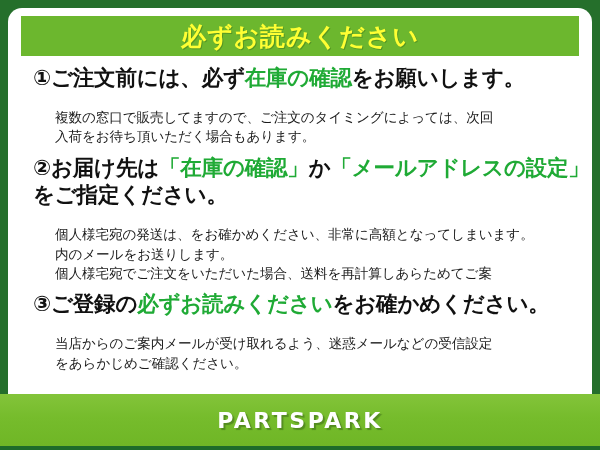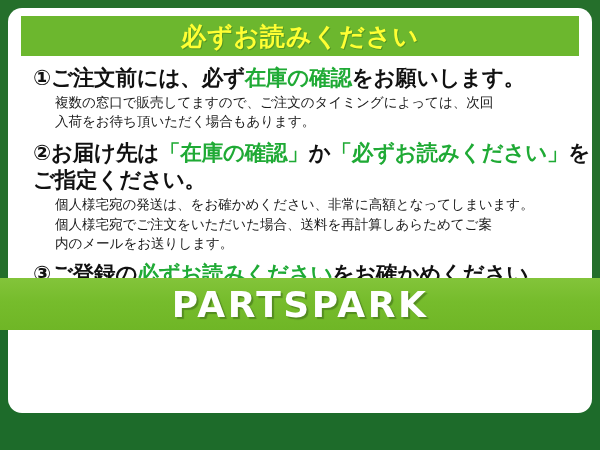--- a/index.html
+++ b/index.html
@@ -11,21 +11,21 @@
     height: 450px;
     overflow: hidden;
     font-family: "DejaVu Sans", "Liberation Sans", sans-serif;
     background: #1d6b2a;
   }
 
   
   #notice-frame {
     position: relative;
     width: 600px;
-    height: 330px;
+    height: 446px;
     background: #256f2b;
     box-sizing: border-box;
   }
 
   
   #notice-panel {
     position: absolute;
     left: 8px;
     top: 8px;
     width: 584px;
@@ -83,21 +83,21 @@
     white-space: normal;
   }
   .hl {
     color: #1faa35;
   }
 
   .item-detail {
     font-size: 13.6px;
     color: #1a1a1a;
     line-height: 1.42;
-    margin-top: 1px;
+    margin-top: 16px;
     padding-left: 22px;
     letter-spacing: -0.1px;
   }
   .item-detail div {
     white-space: nowrap;
   }
 
   
   #footer-band {
     position: absolute;
@@ -105,21 +105,21 @@
     bottom: 0;
     width: 600px;
     height: 52px;
     background: linear-gradient(to bottom, #83c43a 0%, #76bc2c 45%, #6fb626 100%);
     display: flex;
     align-items: center;
     justify-content: center;
   }
   #footer-logo {
     color: #ffffff;
-    font-size: 36px;
+    font-size: 22px;
     font-weight: bold;
     letter-spacing: 2.5px;
     text-shadow: 2px 2px 1px rgba(45,85,20,0.45);
     text-align: center;
   }
 </style>
 </head>
 <body>
 
 <div id="notice-frame">
@@ -134,30 +134,34 @@
 
       <div class="notice-item">
         <div class="item-heading"><span>①</span><span>ご注文前には、必ず</span><span class="hl">在庫の確認</span><span>をお願いします。</span></div>
         <div class="item-detail">
           <div>複数の窓口で販売してますので、ご注文のタイミングによっては、次回</div>
           <div>入荷をお待ち頂いただく場合もあります。</div>
         </div>
       </div>
 
       <div class="notice-item">
-        <div class="item-heading wrap"><span>②</span><span>お届け先は</span><span class="hl">「在庫の確認」</span><span>か</span><span class="hl">「必ずお読みください」</span><span>をご指定ください。</span></div>
+        <div class="item-heading wrap"><span>②</span><span>お届け先は</span><span class="hl">「在庫の確認」</span><span>か</span><span class="hl">「メールアドレスの設定」</span><span>をご指定ください。</span></div>
         <div class="item-detail">
           <div>個人様宅宛の発送は、をお確かめください、非常に高額となってしまいます。</div>
+          <div>内のメールをお送りします。</div>
           <div>個人様宅宛でご注文をいただいた場合、送料を再計算しあらためてご案</div>
-          <div>内のメールをお送りします。</div>
         </div>
       </div>
 
       <div class="notice-item">
         <div class="item-heading"><span>③</span><span>ご登録の</span><span class="hl">必ずお読みください</span><span>をお確かめください。</span></div>
+        <div class="item-detail">
+          <div>当店からのご案内メールが受け取れるよう、迷惑メールなどの受信設定</div>
+          <div>をあらかじめご確認ください。</div>
+        </div>
       </div>
 
     </div>
   </div>
 
   <div id="footer-band">
     <span id="footer-logo">PARTSPARK</span>
   </div>
 
 </div>

